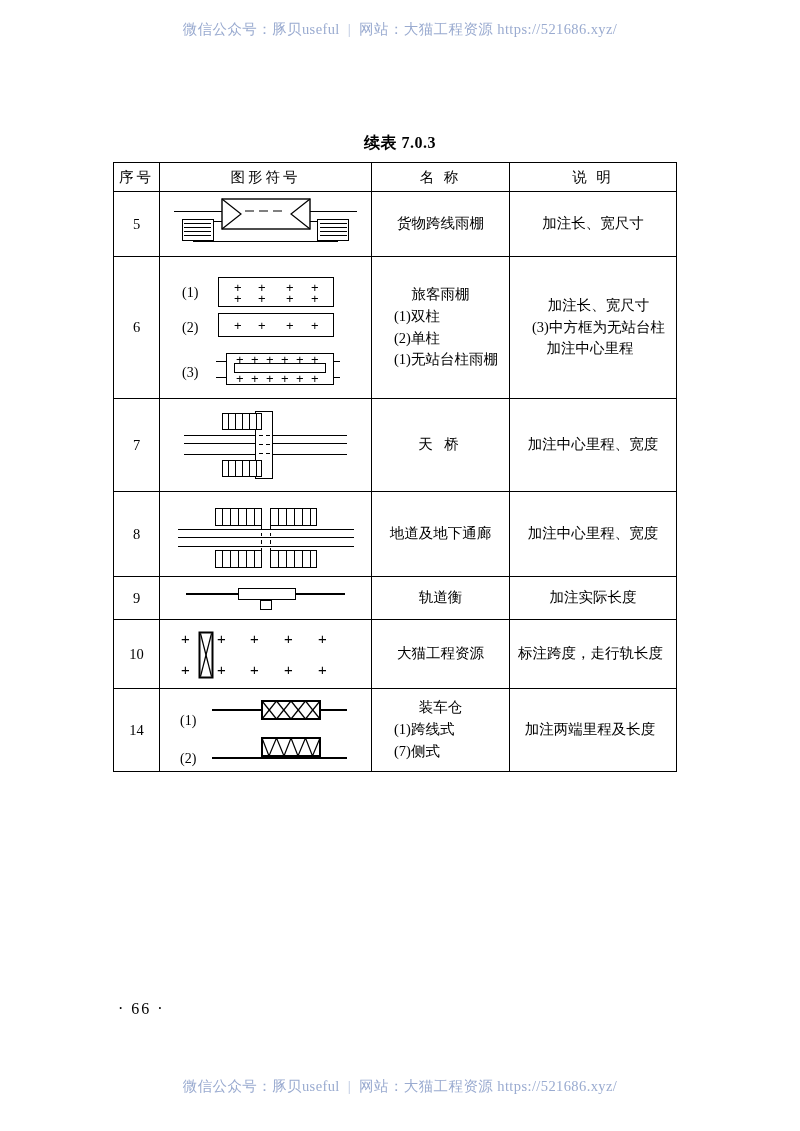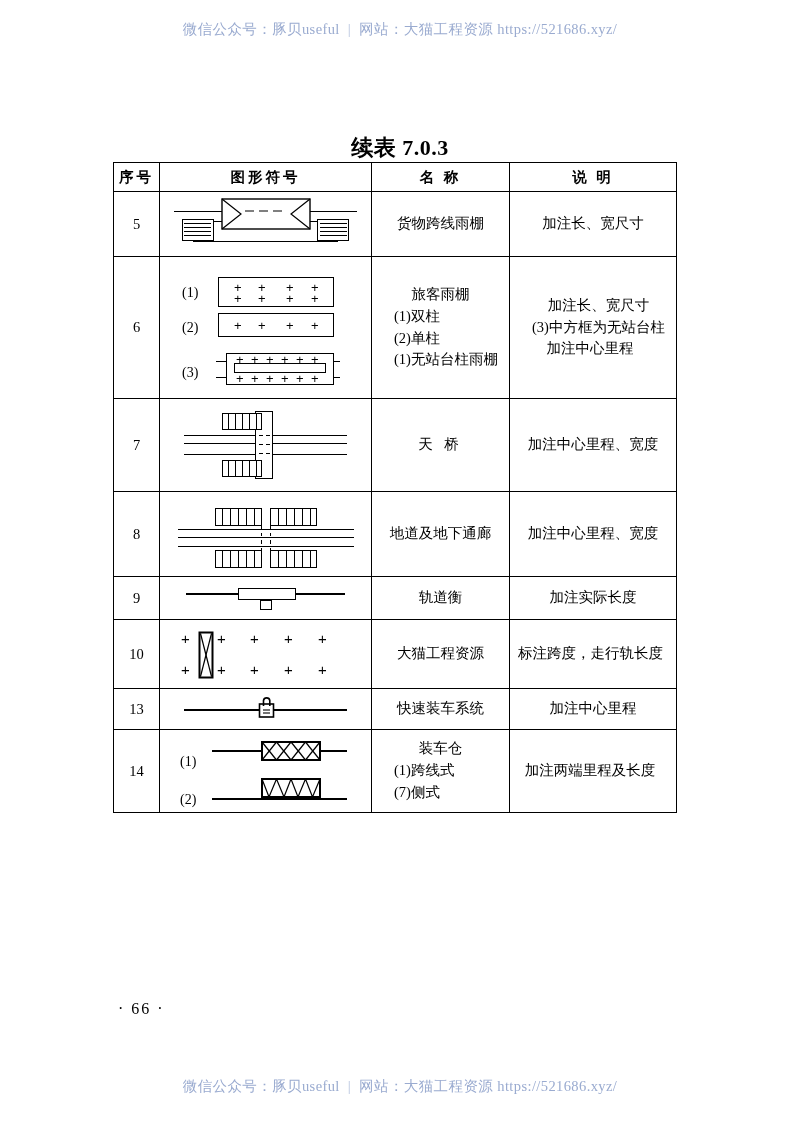--- a/index.html
+++ b/index.html
@@ -33,21 +33,21 @@
   #wm-top { top: 20px; }
   #wm-bottom { top: 1077px; }
 
   
   #table-title {
     position: absolute;
     top: 133px;
     left: 0;
     width: 800px;
     text-align: center;
-    font-size: 22px;
+    font-size: 16px;
     font-weight: bold;
     font-family: "Liberation Serif", "DejaVu Serif", serif;
     letter-spacing: .5px;
   }
 
   
   #symbol-table {
     position: absolute;
     left: 113px;
     top: 162px;
@@ -58,21 +58,21 @@
   #symbol-table td, #symbol-table th {
     border: 1px solid #000;
     padding: 0;
     vertical-align: middle;
     text-align: center;
     font-size: 14.5px;
     font-family: "Liberation Serif", "DejaVu Serif", serif;
   }
   #symbol-table thead th {
     height: 28px;
-    font-weight: bold;
+    font-weight: normal;
     letter-spacing: 3px;
     text-align: center;
   }
   .c-no    { width: 45px; }
   .c-sym   { width: 211px; }
   .c-name  { width: 137px; }
   .c-desc  { width: 166px; }
 
   .cell-no { font-size: 14px; }
   .cell-name { line-height: 1.5; font-size: 14.5px; }
@@ -366,40 +366,20 @@
       <td class="cell-name">
         <div class="name-title">大猫工程资源</div>
       </td>
       <td class="cell-desc">
         <span class="desc-flat" style="margin-left:-5px">标注跨度，走行轨长度</span>
       </td>
     </tr>
 
 
 
-    <tr>
-      <td class="cell-no">13</td>
-      <td class="cell-sym">
-        <div class="symwrap" style="height:40px">
-          <div class="ln" style="left:24px;top:20px;width:163px;height:2.2px"></div>
-          <svg width="20" height="22" style="left:97px;top:8px">
-            <rect x="2.5" y="7" width="14" height="13" fill="#fff" stroke="#000" stroke-width="1.6"></rect>
-            <path d="M6.5 9 L6.5 3.5 A3.2 3.2 0 0 1 12.8 3.5 L12.8 9" fill="none" stroke="#000" stroke-width="1.6"></path>
-            <line x1="6" y1="13" x2="13" y2="13" stroke="#000" stroke-width="1.1"></line>
-            <line x1="6" y1="16" x2="13" y2="16" stroke="#000" stroke-width="1.1"></line>
-          </svg>
-        </div>
-      </td>
-      <td class="cell-name">
-        <div class="name-title">快速装车系统</div>
-      </td>
-      <td class="cell-desc">
-        <span class="desc-flat">加注中心里程</span>
-      </td>
-    </tr>
 
     <tr>
       <td class="cell-no">14</td>
       <td class="cell-sym">
         <div class="symwrap" style="height:82px">
 
           <span class="lbl" style="left:20px;top:24px">(1)</span>
           <div class="ln" style="left:52px;top:20px;width:135px;height:1.6px"></div>
           <svg width="60" height="20" style="left:101px;top:11px">
             <rect x="1" y="1" width="58" height="18" fill="#fff" stroke="#000" stroke-width="2"></rect>

